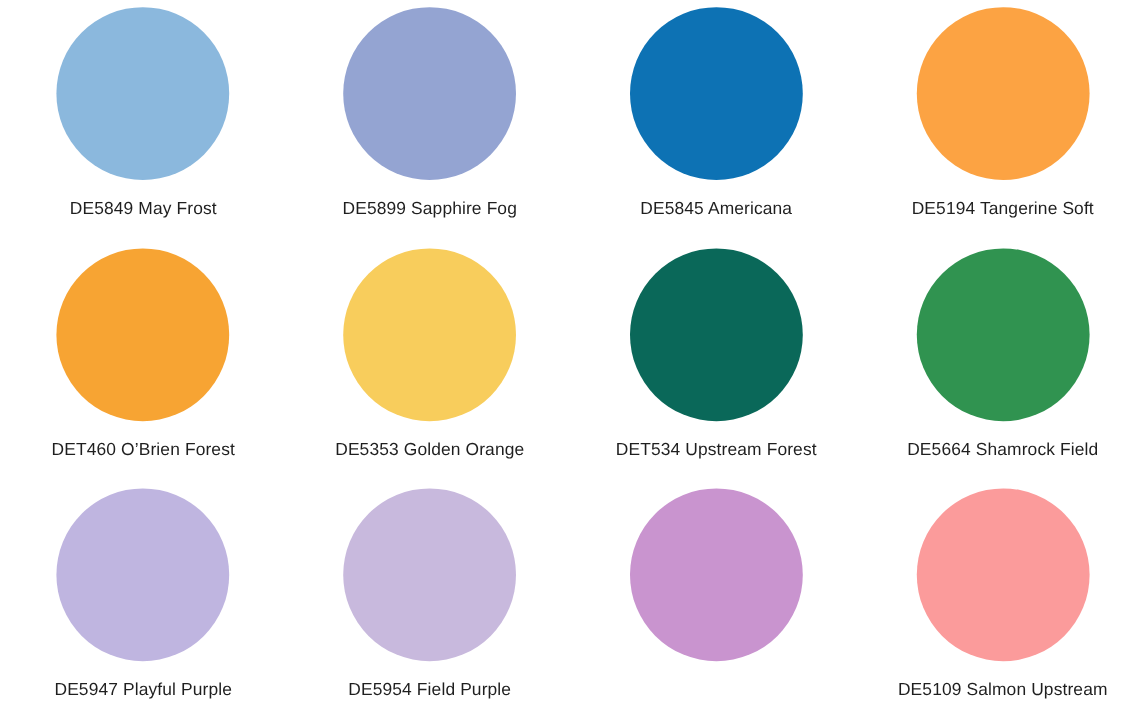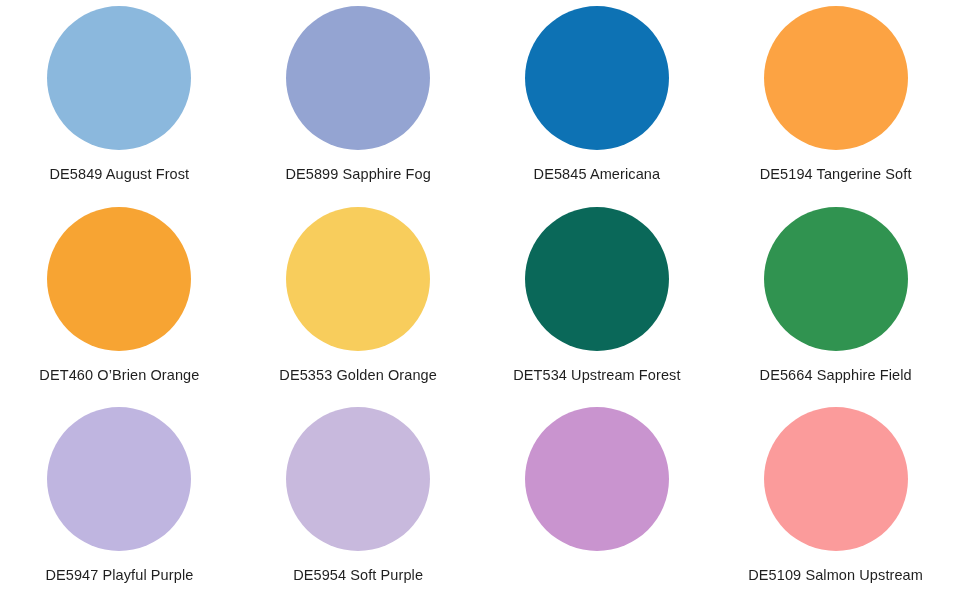--- a/index.html
+++ b/index.html
@@ -56,66 +56,66 @@
     margin-top: 6px;
   }
 </style>
 </head>
 <body style="background-color: rgb(255, 255, 255);">
 
 <div class="palette-grid">
 
   <div class="swatch-cell">
     <div class="swatch-circle" style="background-color: rgb(139, 184, 221);"></div>
-    <div class="swatch-label" style="color: rgb(31, 31, 31);">DE5849 August Frost</div>
+    <div class="swatch-label" style="color: rgb(31, 31, 31);">DE5849 May Frost</div>
   </div>
 
   <div class="swatch-cell">
     <div class="swatch-circle" style="background-color: rgb(148, 164, 210);"></div>
     <div class="swatch-label" style="color: rgb(31, 31, 31);">DE5899 Sapphire Fog</div>
   </div>
 
   <div class="swatch-cell">
     <div class="swatch-circle" style="background-color: rgb(13, 114, 180);"></div>
     <div class="swatch-label" style="color: rgb(31, 31, 31);">DE5845 Americana</div>
   </div>
 
   <div class="swatch-cell">
     <div class="swatch-circle" style="background-color: rgb(252, 163, 67);"></div>
     <div class="swatch-label" style="color: rgb(31, 31, 31);">DE5194 Tangerine Soft</div>
   </div>
 
   <div class="swatch-cell">
     <div class="swatch-circle" style="background-color: rgb(247, 164, 51);"></div>
-    <div class="swatch-label" style="color: rgb(31, 31, 31);">DET460 O’Brien Orange</div>
+    <div class="swatch-label" style="color: rgb(31, 31, 31);">DET460 O’Brien Forest</div>
   </div>
 
   <div class="swatch-cell">
     <div class="swatch-circle" style="background-color: rgb(248, 205, 92);"></div>
     <div class="swatch-label" style="color: rgb(31, 31, 31);">DE5353 Golden Orange</div>
   </div>
 
   <div class="swatch-cell">
     <div class="swatch-circle" style="background-color: rgb(10, 104, 89);"></div>
     <div class="swatch-label" style="color: rgb(31, 31, 31);">DET534 Upstream Forest</div>
   </div>
 
   <div class="swatch-cell">
     <div class="swatch-circle" style="background-color: rgb(48, 147, 80);"></div>
-    <div class="swatch-label" style="color: rgb(31, 31, 31);">DE5664 Sapphire Field</div>
+    <div class="swatch-label" style="color: rgb(31, 31, 31);">DE5664 Shamrock Field</div>
   </div>
 
   <div class="swatch-cell">
     <div class="swatch-circle" style="background-color: rgb(191, 181, 224);"></div>
     <div class="swatch-label" style="color: rgb(31, 31, 31);">DE5947 Playful Purple</div>
   </div>
 
   <div class="swatch-cell">
     <div class="swatch-circle" style="background-color: rgb(200, 185, 221);"></div>
-    <div class="swatch-label" style="color: rgb(31, 31, 31);">DE5954 Soft Purple</div>
+    <div class="swatch-label" style="color: rgb(31, 31, 31);">DE5954 Field Purple</div>
   </div>
 
   <div class="swatch-cell">
     <div class="swatch-circle" style="background-color: rgb(201, 148, 207);"></div>
   </div>
 
   <div class="swatch-cell">
     <div class="swatch-circle" style="background-color: rgb(251, 155, 155);"></div>
     <div class="swatch-label" style="color: rgb(31, 31, 31);">DE5109 Salmon Upstream</div>
   </div>

